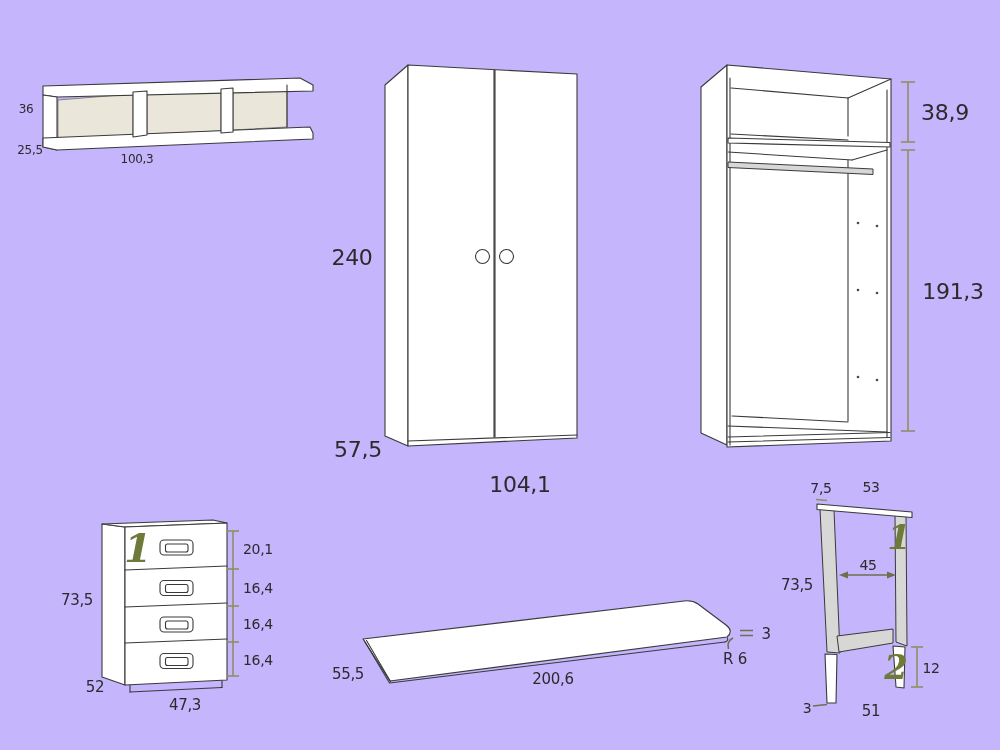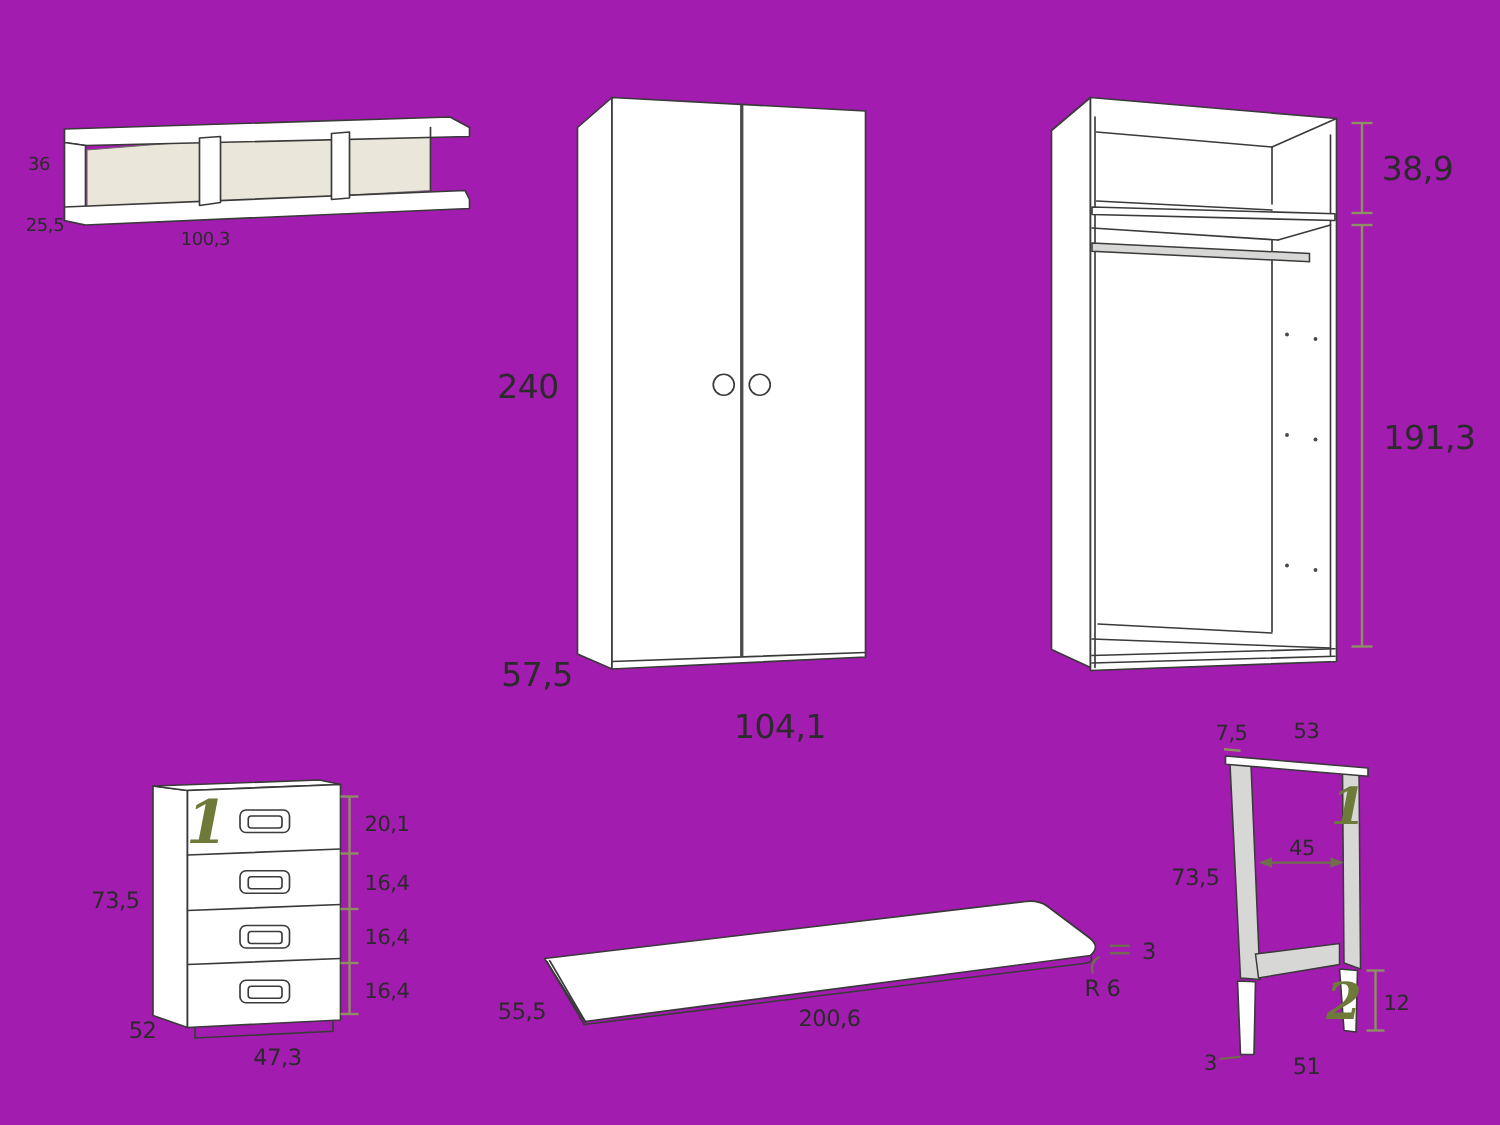--- a/index.html
+++ b/index.html
@@ -1,16 +1,16 @@
 <!DOCTYPE html>
 <html><head>
 <meta charset="utf-8">
 <style>
   html,body{margin:0;padding:0;background:#ffffff;}
-  .stage{position:relative;width:1000px;height:750px;background:#a21caf;overflow:hidden;}
+  .stage{position:relative;width:1000px;height:750px;background:#c4b5fd;overflow:hidden;}
   svg{position:absolute;left:0;top:0;width:1000px;height:750px;}
   .w{fill:#ffffff;stroke:#3a3a3a;stroke-width:1.1;stroke-linejoin:round;}
   .s{fill:none;stroke:#3a3a3a;stroke-width:1.1;stroke-linejoin:round;stroke-linecap:round;}
   .gap{fill:none;stroke:#4a4a4a;stroke-width:2.2;}
   .beige{fill:#eae7da;stroke:#72726a;stroke-width:0.8;}
   .grey{fill:#d7d7d5;stroke:#3a3a3a;stroke-width:1;}
   .dim{fill:none;stroke:#8f8f63;stroke-width:1.6;}
   .dimd{fill:none;stroke:#6f6f4c;stroke-width:1.5;}
   .dimdf{fill:#6f6f4c;stroke:none;}
   .dot{fill:#4a4a4a;stroke:none;}

